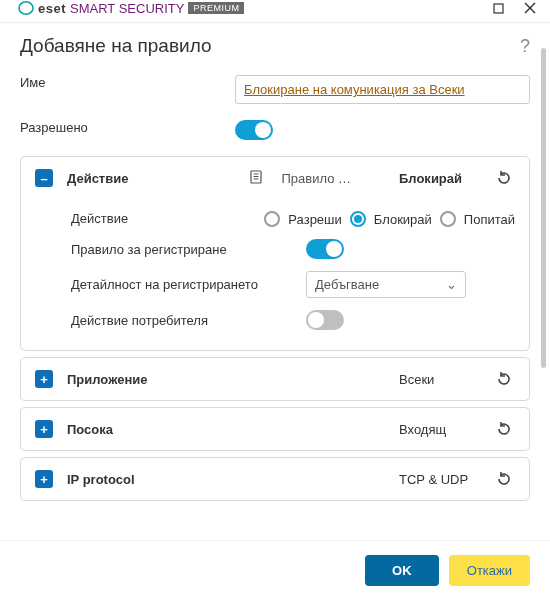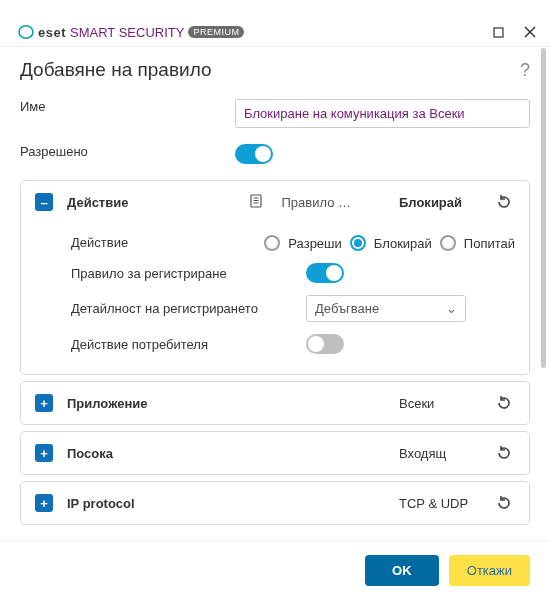--- a/index.html
+++ b/index.html
@@ -7,29 +7,29 @@
     width: 550px; height: 600px;
     font-family: "Segoe UI", Arial, sans-serif;
     font-size: 13px;
     color: #333;
     background: #fff;
     overflow: hidden;
     position: relative;
   }
   .titlebar {
     display: flex; align-items: center; justify-content: space-between;
-    padding: 24px 12px 6px 18px;
+    padding: 0 12px 6px 18px;
     border-bottom: 1px solid #eee;
   }
   .brand { display: flex; align-items: center; gap: 4px; }
   .brand-eset { color: #3b3b3b; font-weight: 600; font-size: 13px; letter-spacing: .5px;}
   .brand-ss { color: #701a75; font-weight: 400; font-size: 13px; }
   .brand-premium {
     background: #6b6b6b; color: #fff; font-size: 9px; padding: 1px 5px;
-    border-radius: 6px; letter-spacing: .5px;
+    border-radius: 0; letter-spacing: .5px;
   }
   .win-controls { display: flex; gap: 16px; align-items: center; }
   .win-btn { width: 16px; height: 16px; display:flex; align-items:center; justify-content:center; cursor:pointer;}
   .header-row {
     display: flex; justify-content: space-between; align-items: center;
     padding: 12px 20px 8px 20px;
   }
   .page-title { font-size: 19px; color: #333; font-weight: 400; }
   .help-icon { color: #888; font-size: 18px; cursor: pointer; }
   .form-area {
@@ -42,21 +42,21 @@
     background: transparent;
   }
   .scroll-thumb {
     position:absolute; top:0; width:5px; height:320px;
     background:#c9c9c9; border-radius:3px;
   }
   .form-row { display: flex; align-items: flex-start; padding: 6px 0 10px 0; }
   .form-label { width: 215px; color:#333; }
   .text-input {
     flex:1; border:1px solid #ccc; border-radius:3px;
-    padding:6px 8px; font-size:13px; color:#701a75; background:#fff;
+    padding:6px 8px; font-size:13px; color:#a16207; background:#fff;text-decoration:underline;
   }
   .toggle {
     width:38px; height:20px; border-radius:10px; position:relative;
     background:#bfbfbf; cursor:pointer; display:inline-block;
   }
   .toggle.on { background:#0f9fd6; }
   .toggle .knob {
     position:absolute; top:2px; width:16px; height:16px;
     background:#fff; border-radius:50%;
   }

